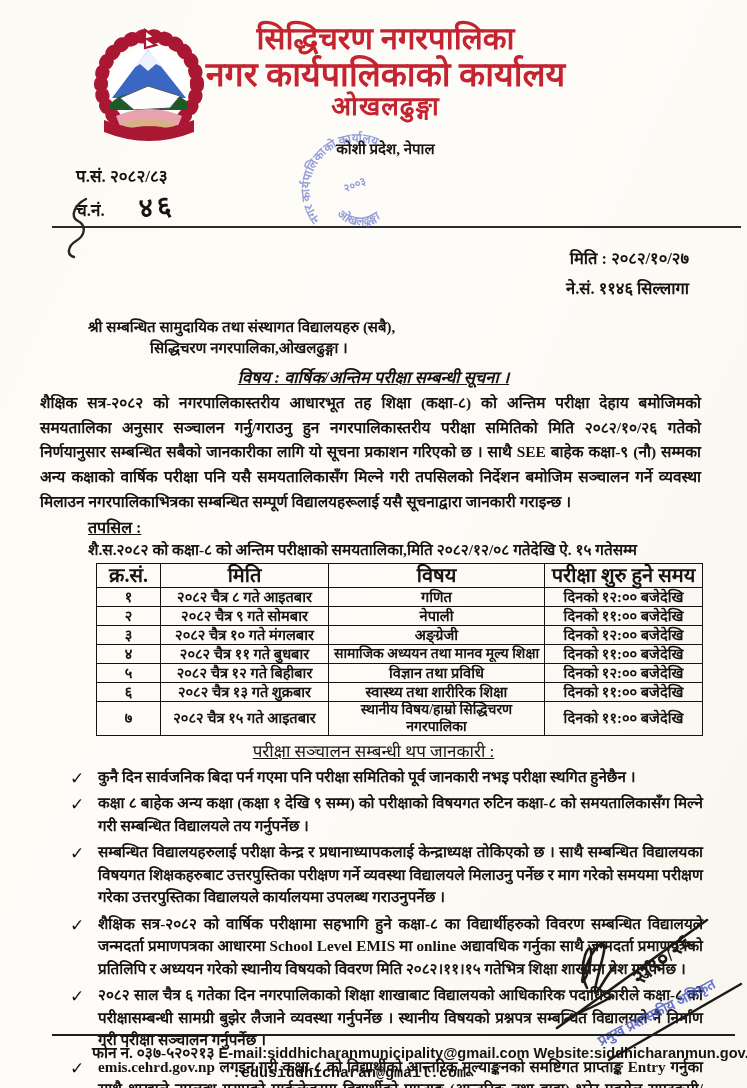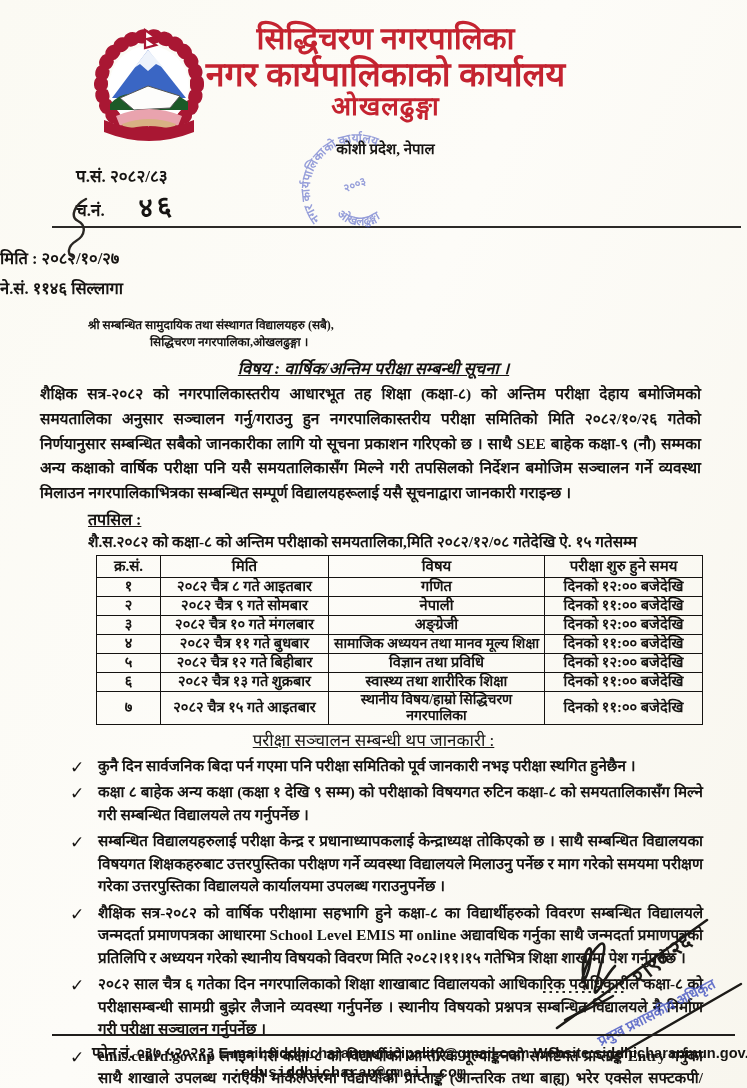--- a/index.html
+++ b/index.html
@@ -33,38 +33,38 @@
   
   .refs{margin:8px 0 0 76px;font-weight:bold;font-size:17px;line-height:1.35;}
   .dispatch-row{position:relative;}
   .hand-number{
     display:inline-block;font-family:"DejaVu Sans",sans-serif;
     font-size:27px;font-weight:600;margin-left:30px;transform:rotate(-6deg);
     letter-spacing:4px;
   }
   .squiggle{position:absolute;left:-20px;top:6px;}
   .rule{border:0;border-top:2.5px solid #2c2a28;margin:0 6px 0 52px;}
-  .dates{margin:16px 58px 0 0;font-weight:bold;font-size:16.5px;line-height:1.85;}
-  
-  .addr{margin:12px 0 0 88px;font-size:12px;font-weight:600;line-height:1.45;}
+  .dates{margin:16px 58px 0 0;text-align:right;font-weight:bold;font-size:16.5px;line-height:1.85;}
+  
+  .addr{margin:12px 0 0 88px;font-size:15px;font-weight:600;line-height:1.45;}
   .addr2{padding-left:62px;}
   .subject{text-align:center;font-weight:bold;font-size:16.5px;margin-top:5px;font-style:italic;}
   .subject span{text-decoration:underline;}
   .body-par{margin:3px 46px 0 40px;text-align:justify;font-size:15.4px;font-weight:600;line-height:1.6;}
   .tapasil{margin:2px 0 0 88px;font-weight:bold;font-size:16px;text-decoration:underline;}
   .caption{margin:1px 0 0 88px;font-weight:600;font-size:15.4px;}
   
   table.exam{
     border-collapse:collapse;margin:3px 0 0 96px;width:606px;
     font-size:14.6px;font-weight:600;table-layout:fixed;
   }
   table.exam th,table.exam td{
     border:1.9px solid #151311;text-align:center;padding:0 3px;height:19px;line-height:1.15;
   }
-  table.exam th{font-weight:bold;font-size:15px;height:22px;}
+  table.exam th{font-weight:bold;font-size:20px;height:22px;}
   .col-sn{width:64px;}.col-date{width:168px;}.col-subj{width:216px;}.col-time{width:158px;}
   td.sm{font-size:14px;}
   
   .info-heading{text-align:center;font-weight:normal;font-size:17px;margin-top:3px;}
   .info-heading span{text-decoration:underline;}
   ul.bullets{margin:4px 44px 0 70px;padding:0;list-style:none;}
   ul.bullets li{
     position:relative;padding-left:28px;text-align:justify;
     font-size:15.2px;font-weight:600;line-height:1.48;margin-bottom:4px;
   }

